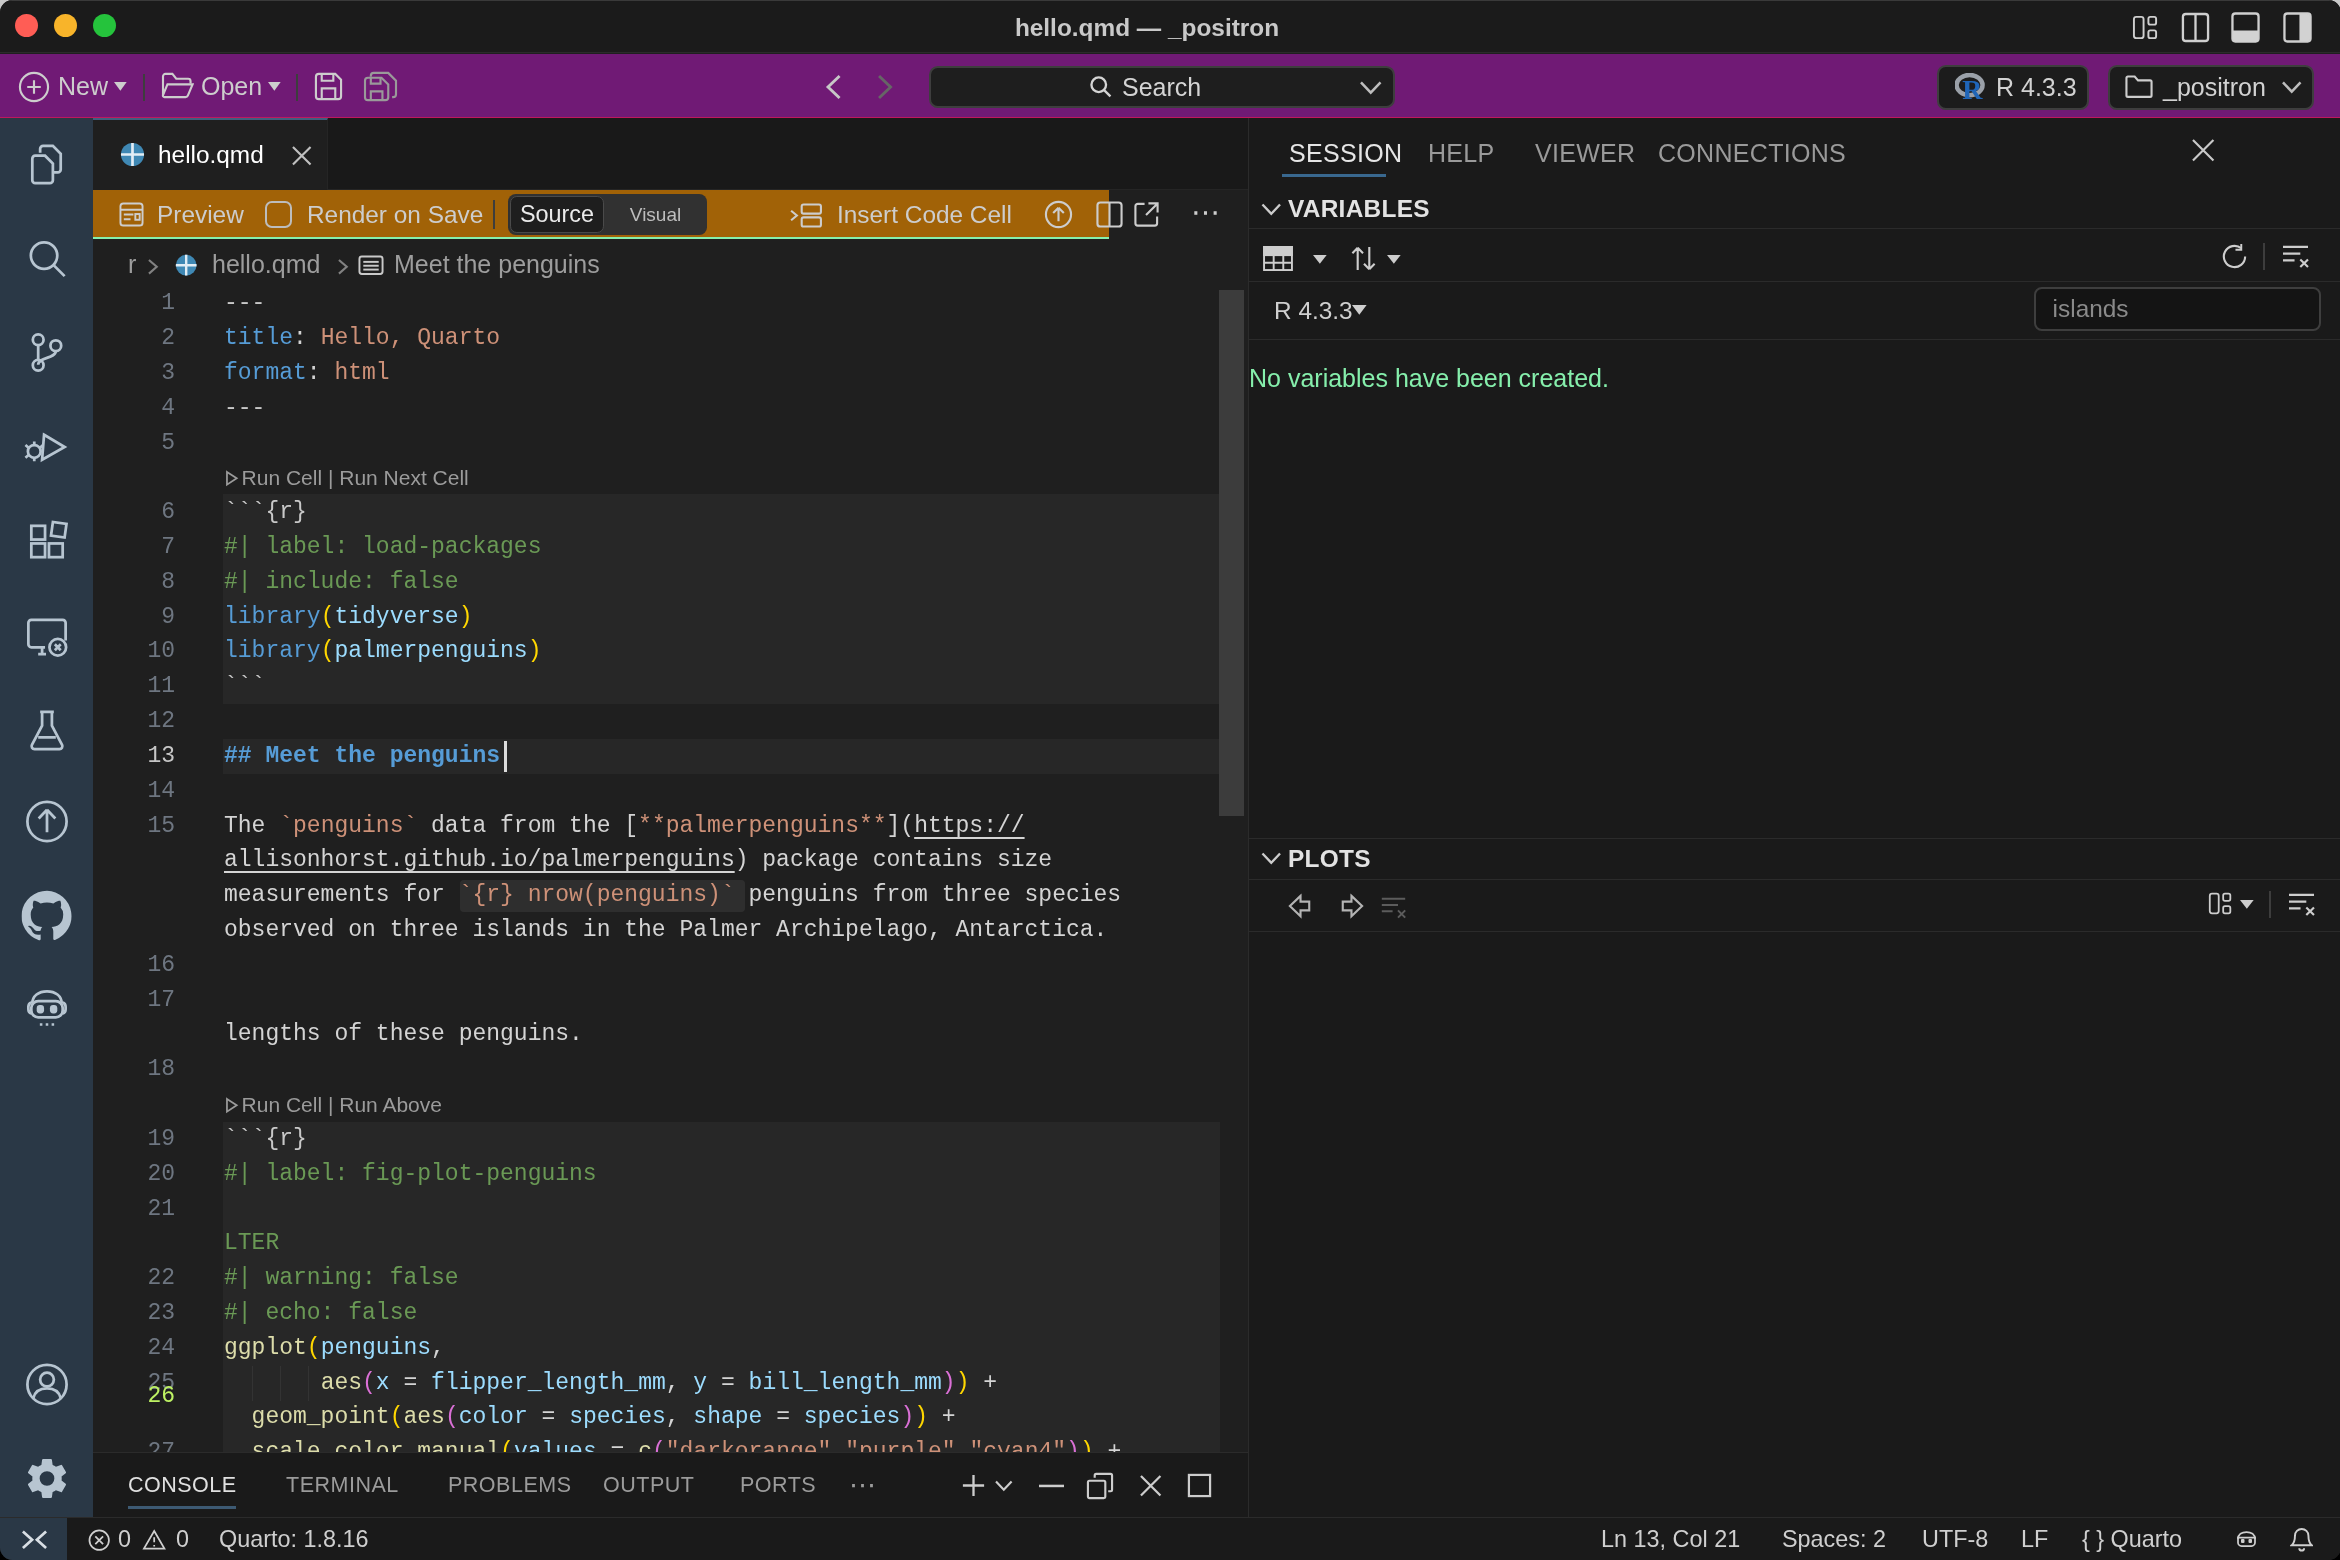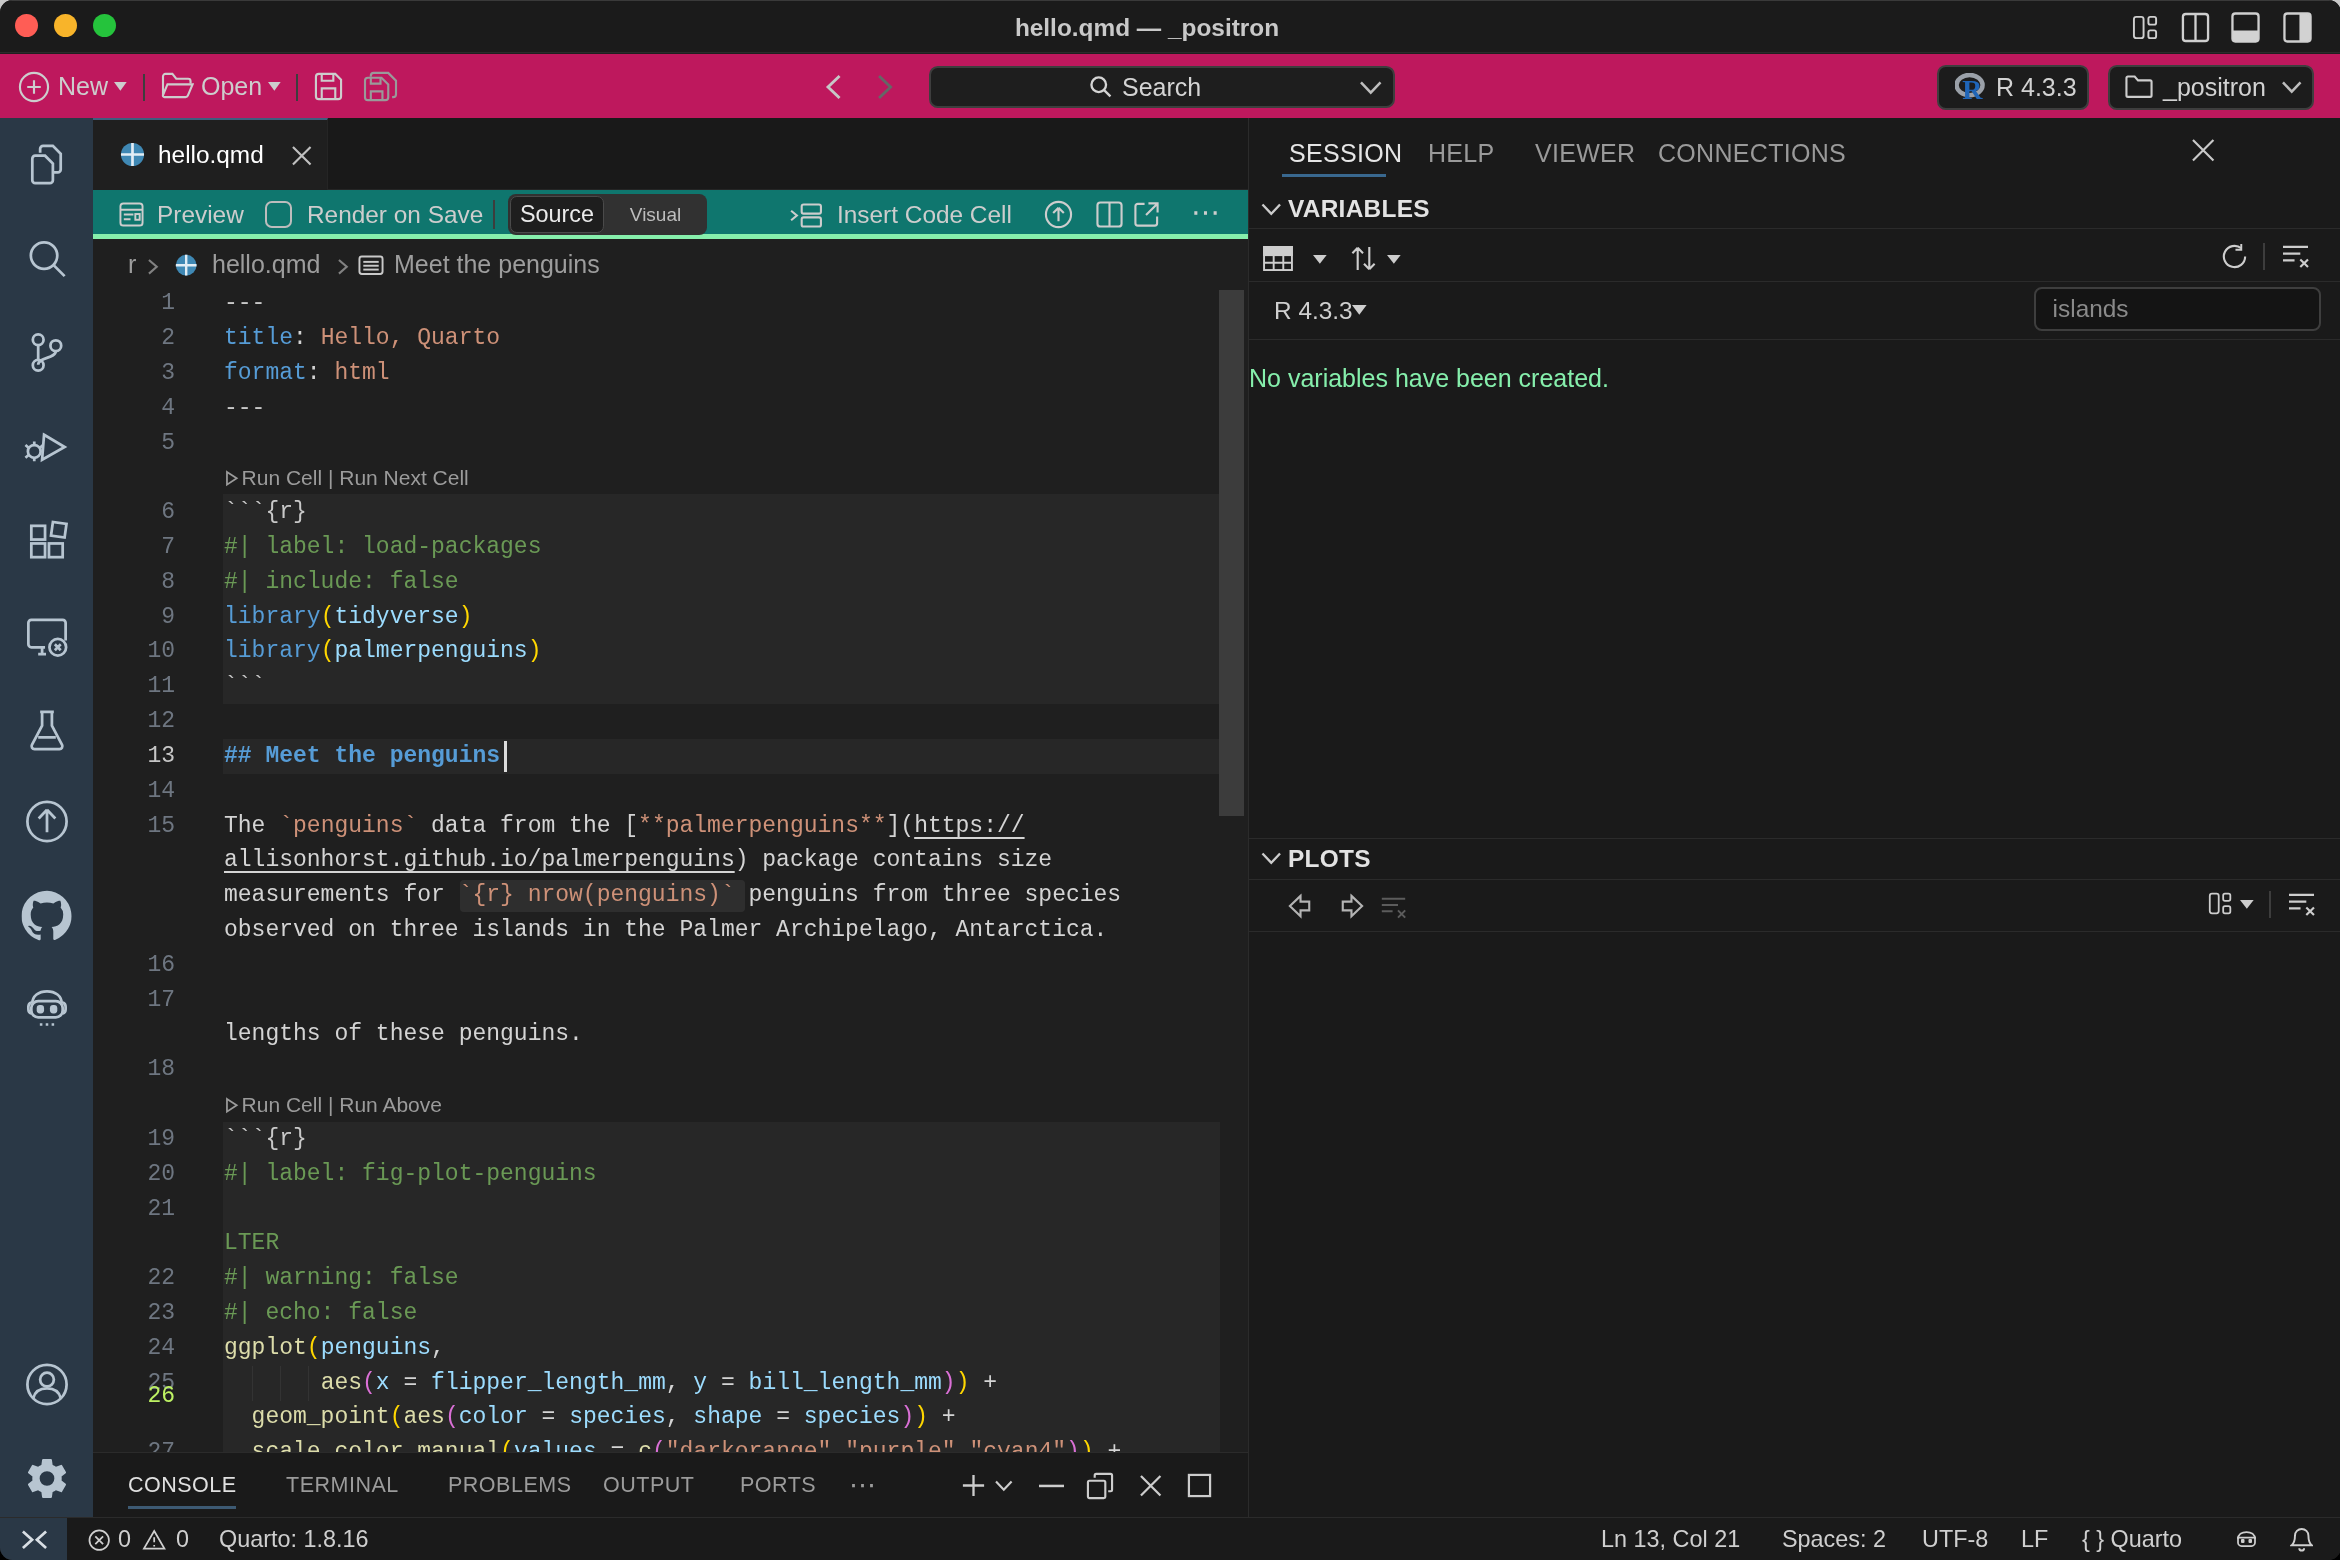--- a/index.html
+++ b/index.html
@@ -5,32 +5,32 @@
 *{margin:0;padding:0;box-sizing:border-box}
 html,body{background:linear-gradient(180deg,#c9c9c9,#555 25%,#000 70%)}
 body{font-family:"Liberation Sans",sans-serif;}
 #win{position:relative;width:2341px;height:1560px;background:#1f1f1f;border-radius:12.7px;overflow:hidden;font-family:"Liberation Sans",sans-serif;}
 .abs{position:absolute}
 svg{display:block}
 
 #titlebar{position:absolute;left:0;top:0;width:2341px;height:53px;background:#1b1b1b;border-bottom:1px solid #2b2b2b}
 #titlebar .tl{position:absolute;top:13.7px;width:23.4px;height:23.4px;border-radius:50%}
 #title{position:absolute;top:0;left:0;width:2294px;height:53px;line-height:55px;text-align:center;color:#c9c9c9;font-size:24.4px;font-weight:700}
-#toolbar2{position:absolute;left:0;top:54px;width:2341px;height:64px;background:#be185d;border-bottom:1px solid #be185d;color:#cdcdcd}
+#toolbar2{position:absolute;left:0;top:54px;width:2341px;height:64px;background:#701a75;border-bottom:1px solid #be185d;color:#cdcdcd}
 .t2txt{position:absolute;top:0;height:64px;line-height:64px;font-size:25px;color:#cdcdcd}
 .vsep{position:absolute;top:19.5px;width:2px;height:27px;background:#3d3d3d}
 #searchbox{position:absolute;left:929px;top:11.7px;width:466px;height:42px;border:2px solid #3e3e3e;border-radius:8.8px;background:#1e1e1e}
 .btn2{position:absolute;top:10.7px;height:45px;border:2px solid #3e3e3e;border-radius:8.8px;background:#1c1c1c}
 
 #actbar{position:absolute;left:0;top:118px;width:93px;height:1399px;background:#2a3846}
 #actbar svg{position:absolute;left:50%;transform:translateX(-50%)}
 
 #tabstrip{position:absolute;left:93px;top:118px;width:1156px;height:72px;background:#191919;border-bottom:1px solid #252525}
 #tab1{position:absolute;left:0;top:0;width:235px;height:73px;background:#1f1f1f;border-top:2.9px solid #3f5e7e;border-right:1px solid #252525}
-#edtoolbar{position:absolute;left:93px;top:190px;width:1156px;height:49px;background:#0f766e;border-bottom:5px solid #86efac}
+#edtoolbar{position:absolute;left:93px;top:190px;width:1016px;height:49px;background:#a16207;border-bottom:2px solid #86efac}
 #breadcrumb{position:absolute;left:93px;top:240px;width:1156px;height:48px;background:#1f1f1f;color:#9d9d9d;font-size:25px}
 .bc{position:absolute;top:0;height:48px;line-height:48px}
 
 #code{position:absolute;left:93px;top:288px;width:1156px;height:1164px;background:#1f1f1f;overflow:hidden}
 .cr{position:absolute;left:131px;white-space:pre;font-family:"Liberation Mono",monospace;font-size:23px;line-height:35px;height:35px;color:#d4d4d4}
 .ln{position:absolute;left:0;width:82px;text-align:right;font-family:"Liberation Mono",monospace;font-size:23px;line-height:35px;color:#6e7681}
 .cl{position:absolute;left:132px;font-size:21px;line-height:35px;color:#9b9b9b;font-family:"Liberation Sans",sans-serif}
 .blu{color:#569cd6}.org{color:#ce9178}.grn{color:#6a9955}.lbl{color:#9cdcfe}
 .yel{color:#dcdcaa}.gld{color:#ffd700}.pnk{color:#da70d6}.wht{color:#d4d4d4}.gry{color:#c8c8c8}
 .und{text-decoration:underline;text-underline-offset:4.9px;text-decoration-thickness:1.5px}

